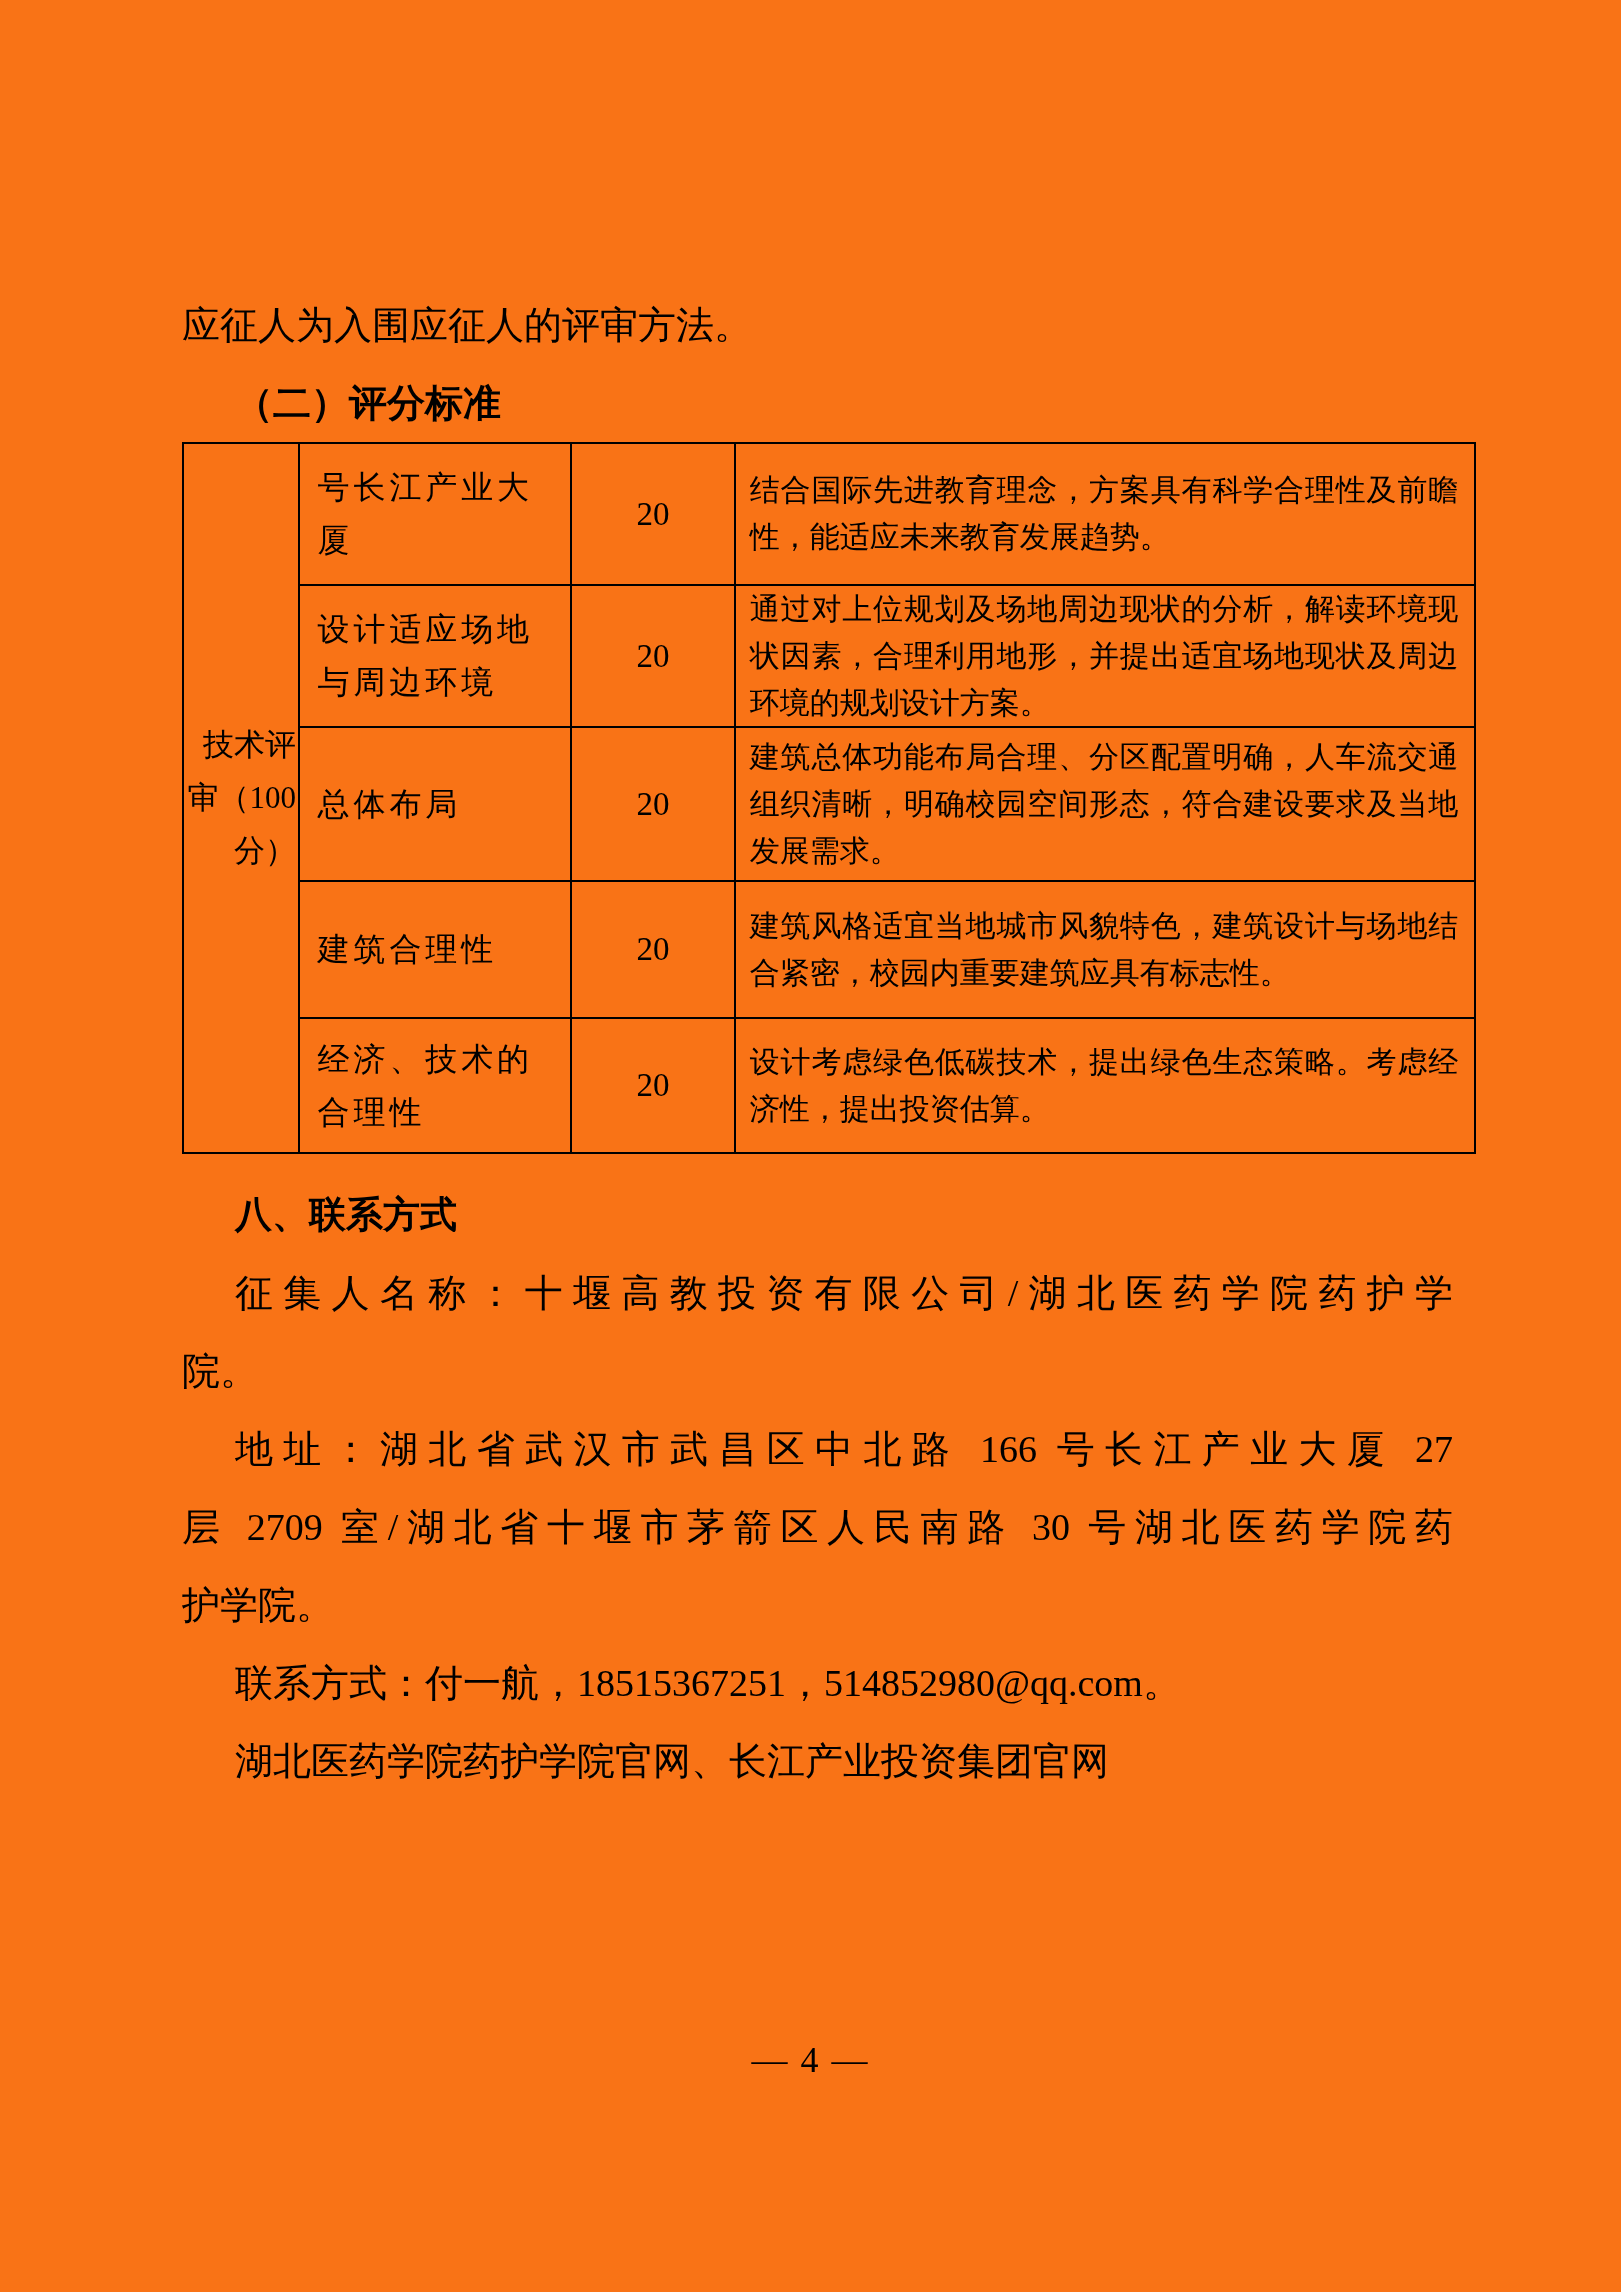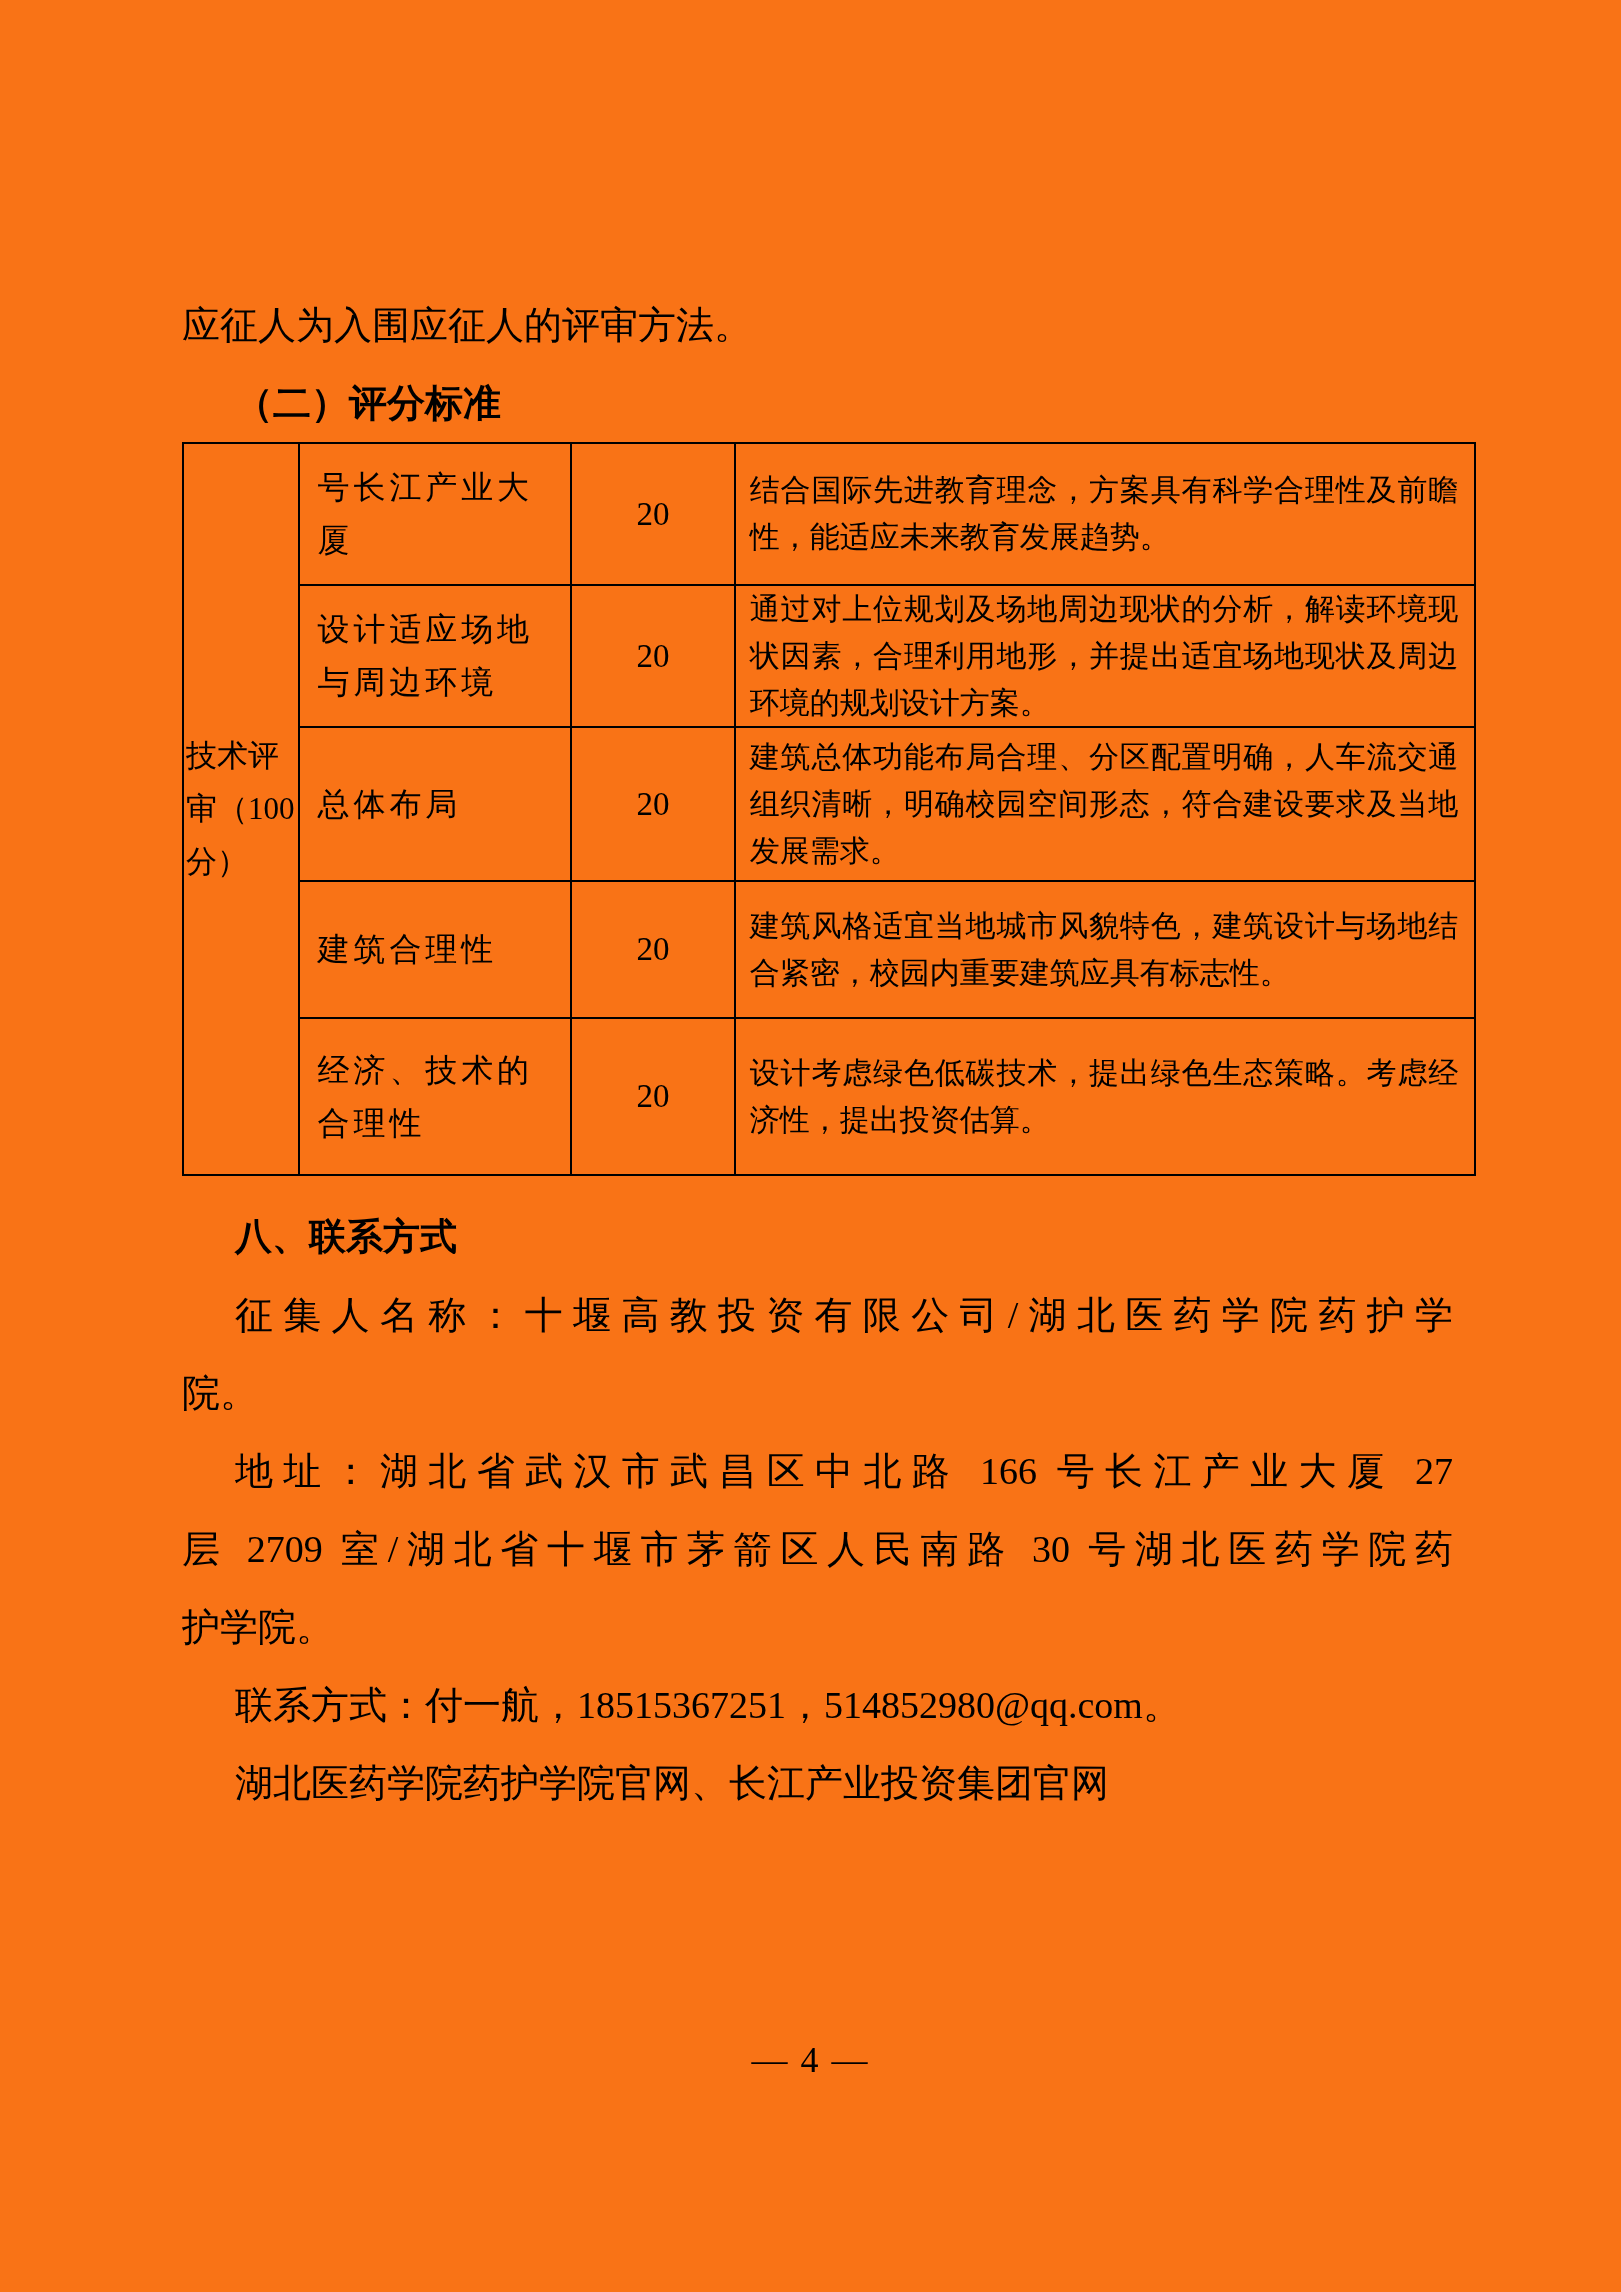--- a/index.html
+++ b/index.html
@@ -38,23 +38,23 @@
   }
   table.score td{
     border:2px solid #000;
     vertical-align:middle;
     overflow:hidden;
   }
   table.score tr:nth-child(1){ height:142px; }
   table.score tr:nth-child(2){ height:128px; }
   table.score tr:nth-child(3){ height:154px; }
   table.score tr:nth-child(4){ height:137px;margin-left:6px; }
-  table.score tr:nth-child(5){ height:157px; }
+  table.score tr:nth-child(5){ height:135px; }
   td.group{
-    text-align:left;
+    text-align:right;
     font-size:31px;
     line-height:1.7;
     padding:0 2px;
   }
   td.crit{
     font-size:32px;
     letter-spacing:3.9px;
     line-height:1.65;
     padding:0 5.9px 0 17.6px;
     text-align:left;

